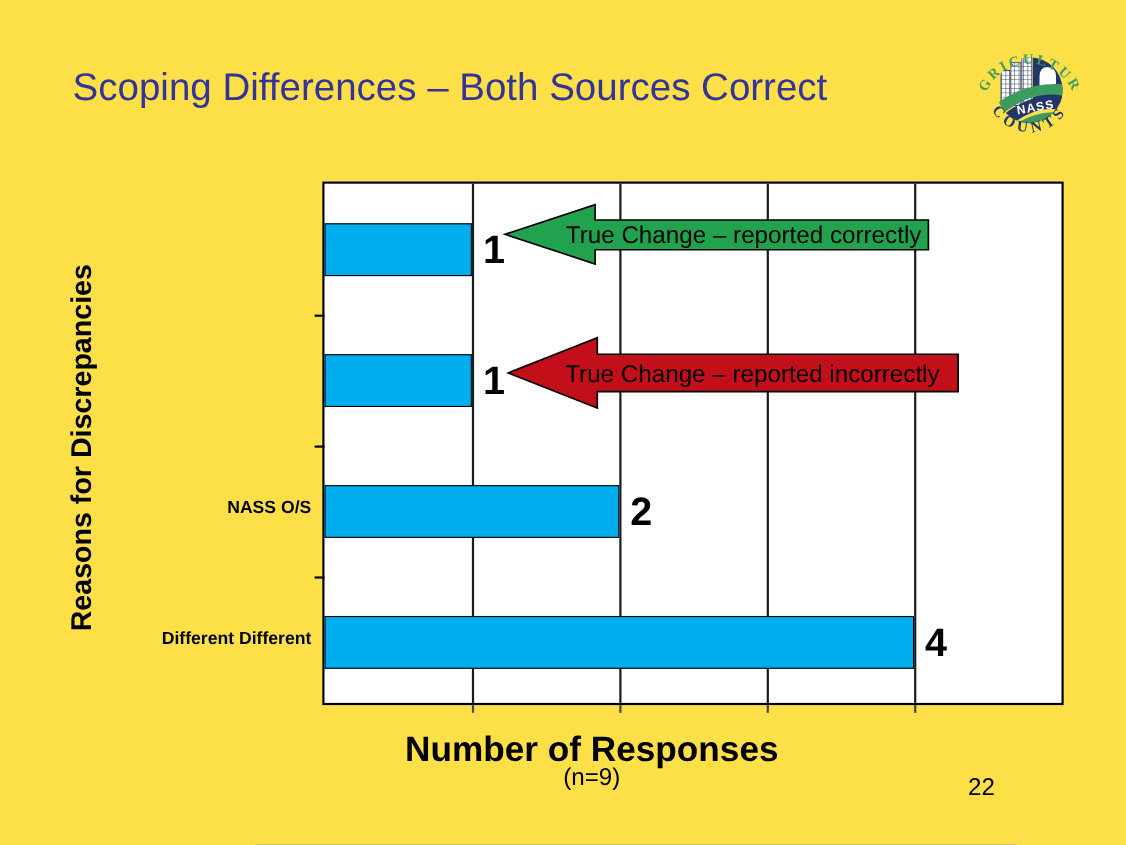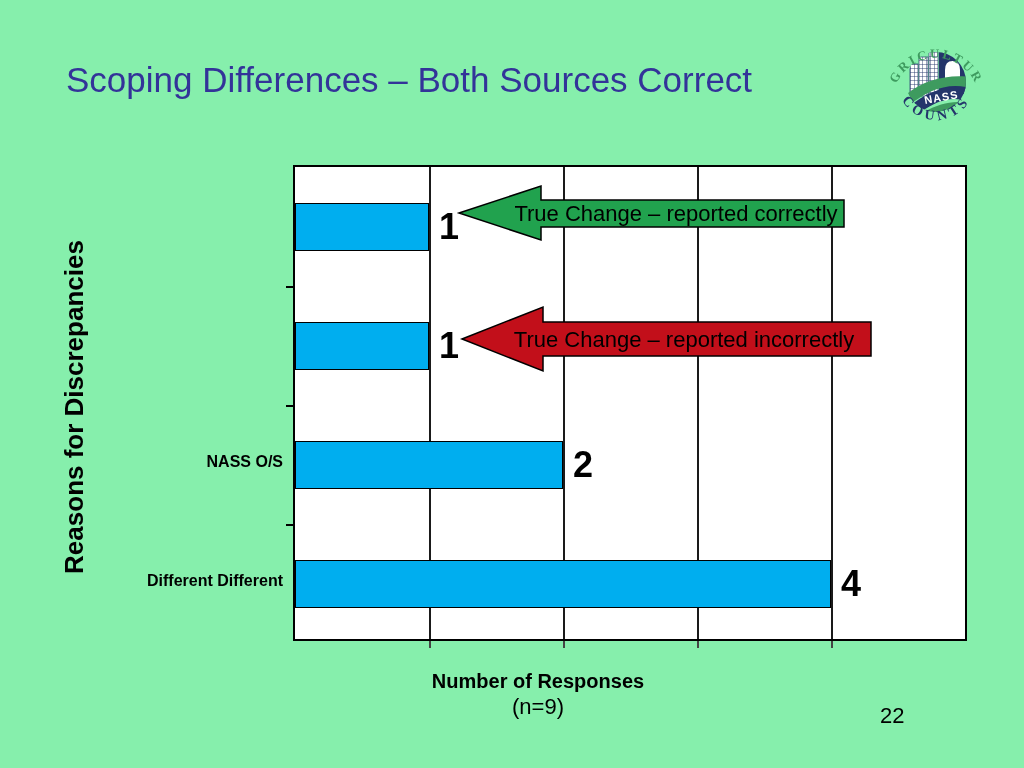--- a/index.html
+++ b/index.html
@@ -1,17 +1,17 @@
 <!DOCTYPE html>
 <html><head>
 <meta charset="utf-8">
 <style>
   html,body{margin:0;padding:0;background:#888;}
   #slide{
-    position:relative;width:1024px;height:768px;background:#86efac;
+    position:relative;width:1024px;height:768px;background:#fde047;
     font-family:"Liberation Sans",sans-serif;overflow:hidden;margin:0 auto;
   }
   
   #title{
     position:absolute;left:66px;top:60px;width:830px;
     font-size:35px;color:#333399;white-space:nowrap;
   }
   
   #logo{position:absolute;left:886px;top:22px;width:100px;height:110px;}
   
@@ -37,21 +37,21 @@
   }
   .cat-label.r0{top:214px}.cat-label.r1{top:333px}.cat-label.r2{top:452px}.cat-label.r3{top:571px}
   
   #ylabel{
     position:absolute;left:-126px;top:390px;width:400px;height:34px;
     transform:rotate(-90deg);transform-origin:center center;
     font-size:26px;font-weight:bold;color:#000;text-align:center;line-height:34px;white-space:nowrap;
   }
   #xlabel{
     position:absolute;left:238px;top:668px;width:600px;text-align:center;
-    font-size:20px;font-weight:bold;color:#000;line-height:26px;
+    font-size:32px;font-weight:bold;color:#000;line-height:26px;
   }
   #xlabel-sub{
     position:absolute;left:238px;top:695px;width:600px;text-align:center;
     font-size:22px;font-weight:normal;color:#000;line-height:24px;
   }
   #page-number{
     position:absolute;left:880px;top:703px;width:85px;text-align:left;
     font-size:22px;color:#000;
   }
   

